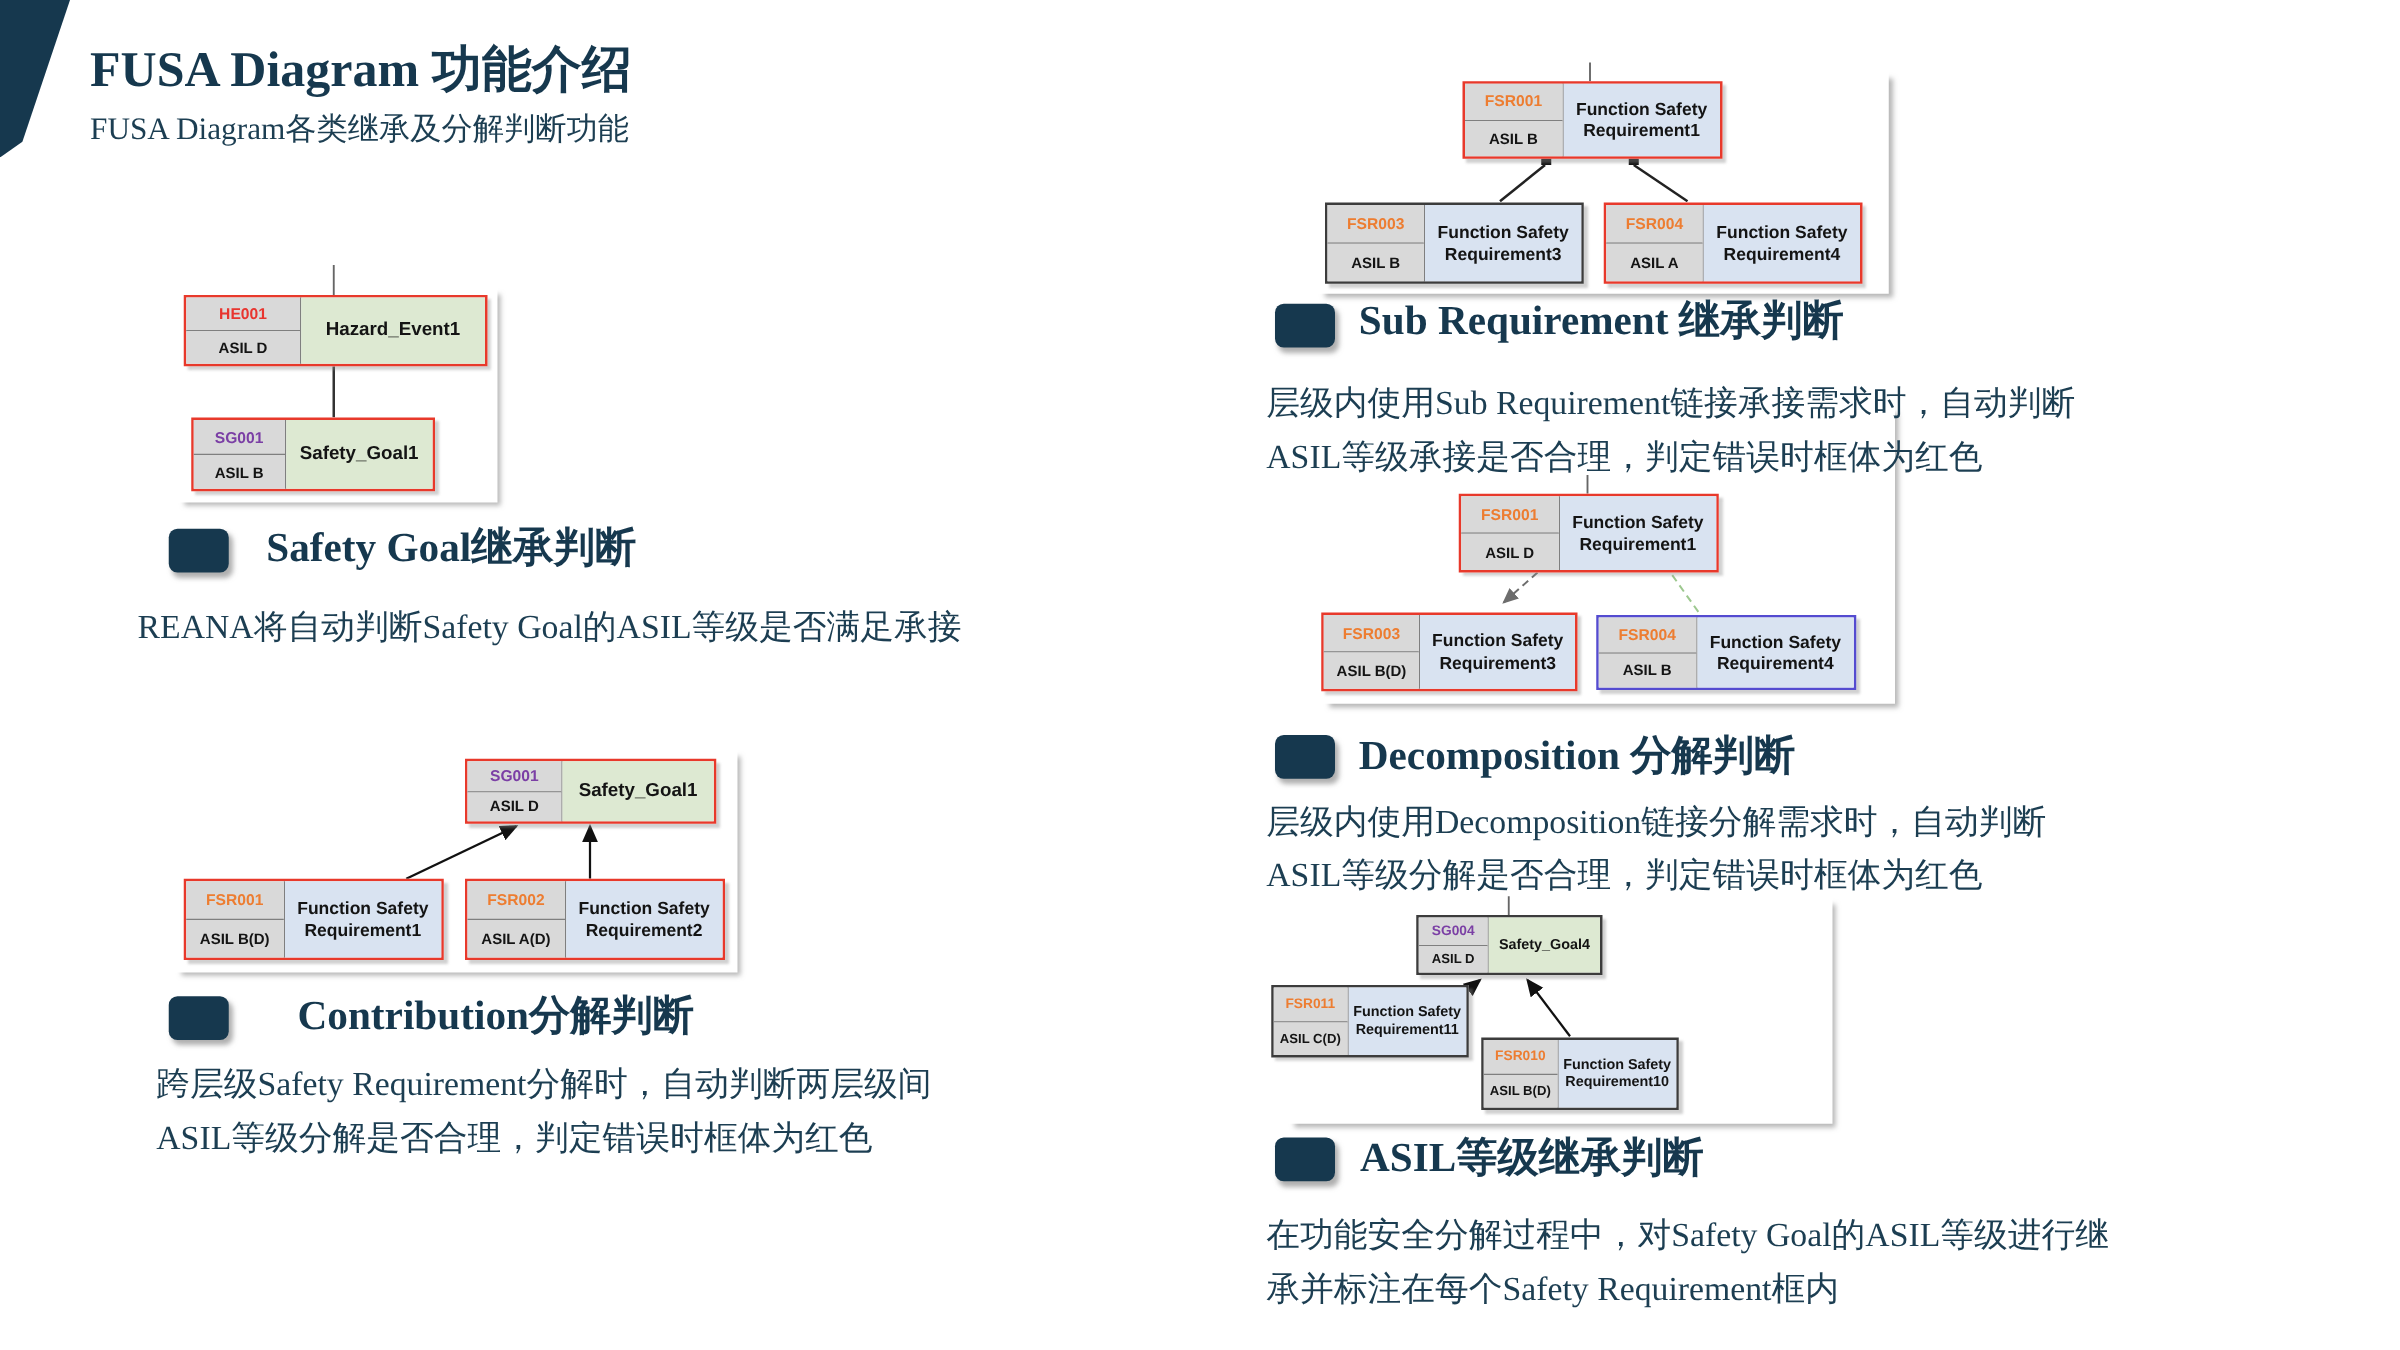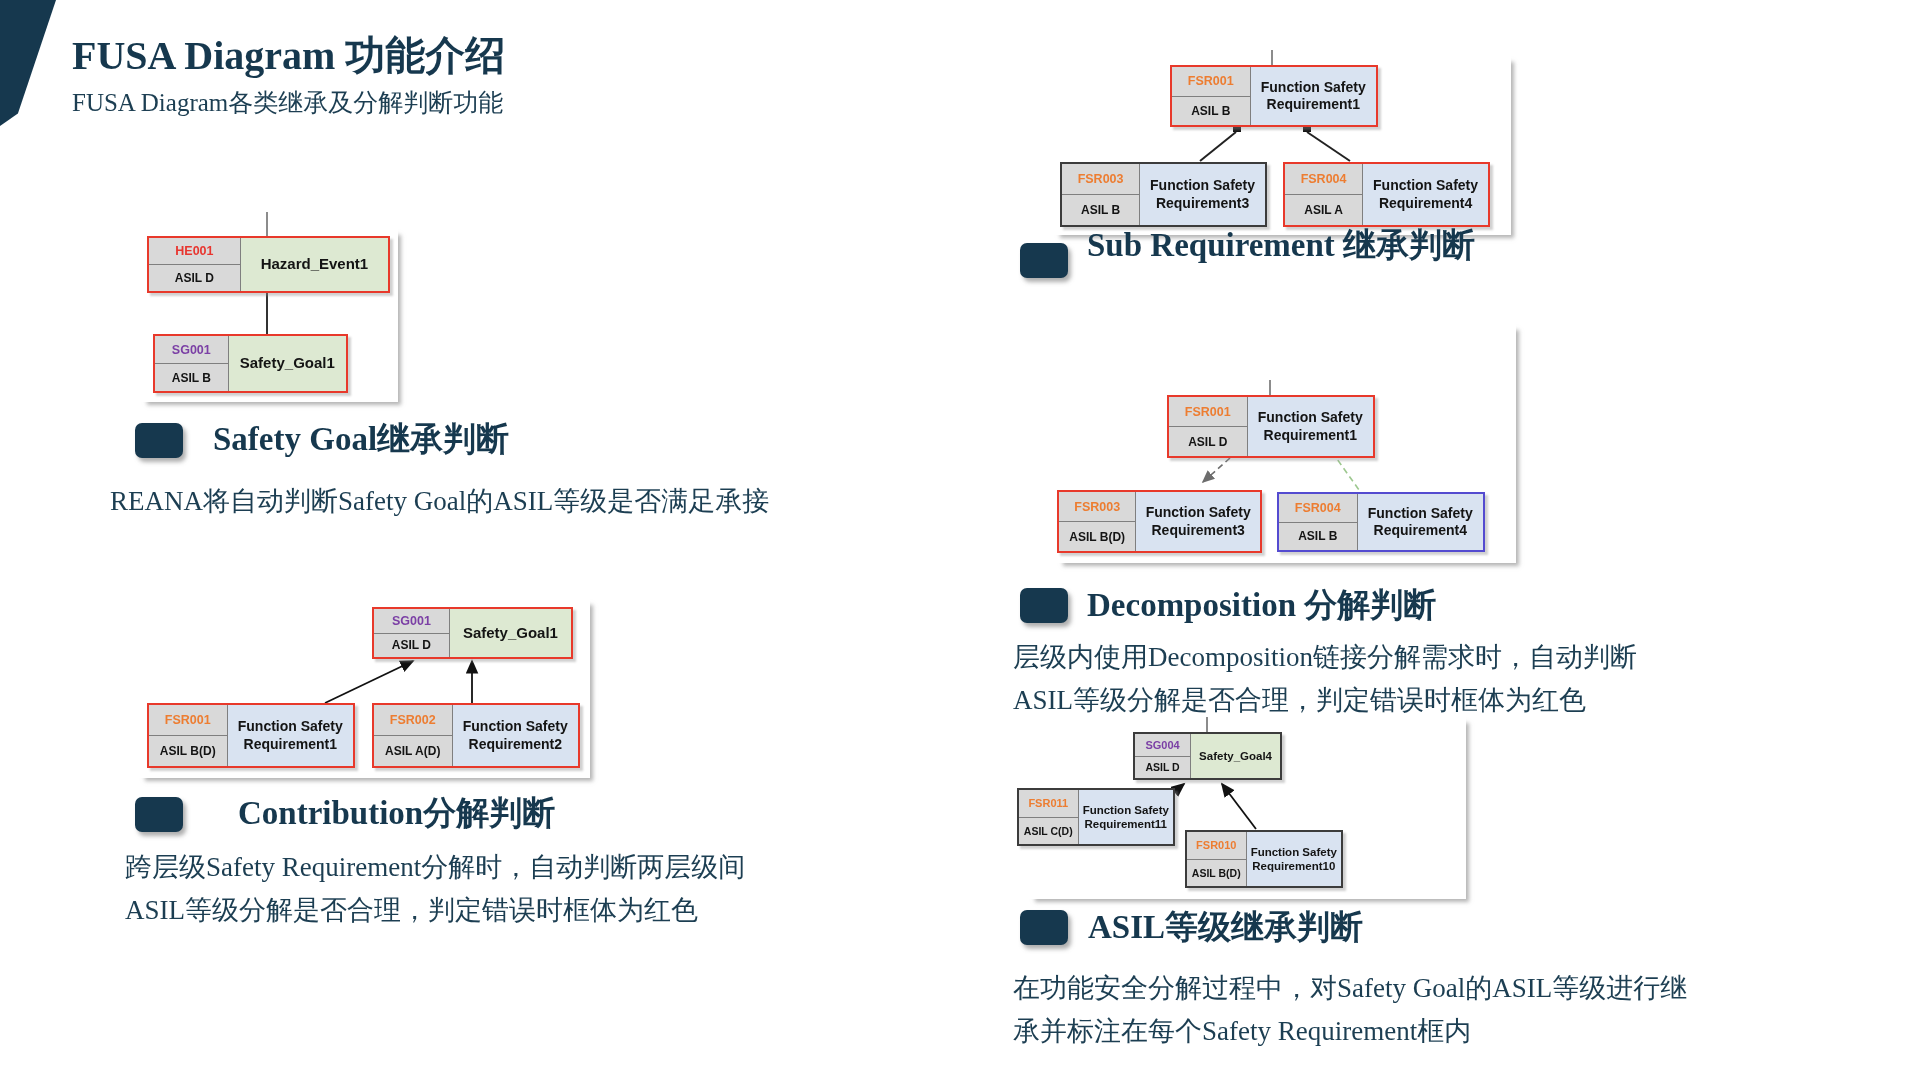--- a/index.html
+++ b/index.html
@@ -164,21 +164,25 @@
   </div>
   <div class="node b-red" style="left:1283px;top:162px;width:207px;height:65px">
     <div class="left">
         <div class="idcell id-orange">FSR004</div>
       <div class="asilcell">ASIL A</div>
       </div>
     <div class="body f-blue">Function Safety Requirement4</div>
   </div>
 
   <div class="bullet" style="left:1020px;top:243px"></div>
-  <div class="heading" style="left:1087px;top:226px">Sub Requirement 继承判断</div>
+  <div class="heading" style="left:1087px;top:238px">Sub Requirement 继承判断</div>
+  <div class="para" style="left:1013px;top:301px">
+    <div>层级内使用Sub Requirement链接承接需求时，自动判断</div>
+    <div>ASIL等级承接是否合理，判定错误时框体为红色</div>
+  </div>
 
   <div class="node b-red" style="left:1167px;top:395px;width:208px;height:63px">
     <div class="left">
         <div class="idcell id-orange">FSR001</div>
       <div class="asilcell">ASIL D</div>
       </div>
     <div class="body f-blue">Function Safety Requirement1</div>
   </div>
   <div class="node b-red" style="left:1057px;top:490px;width:205px;height:63px">
     <div class="left">

